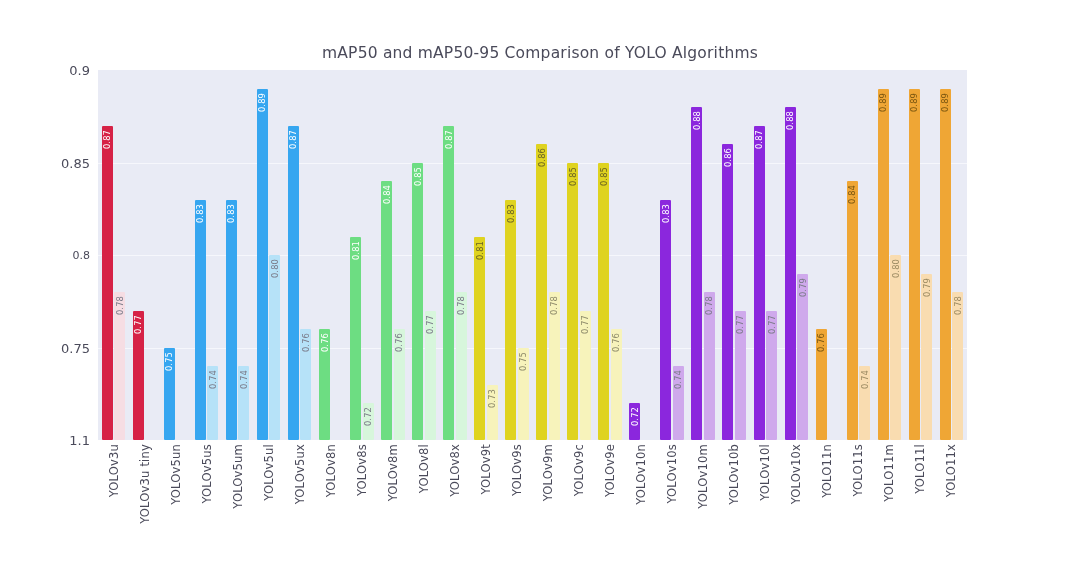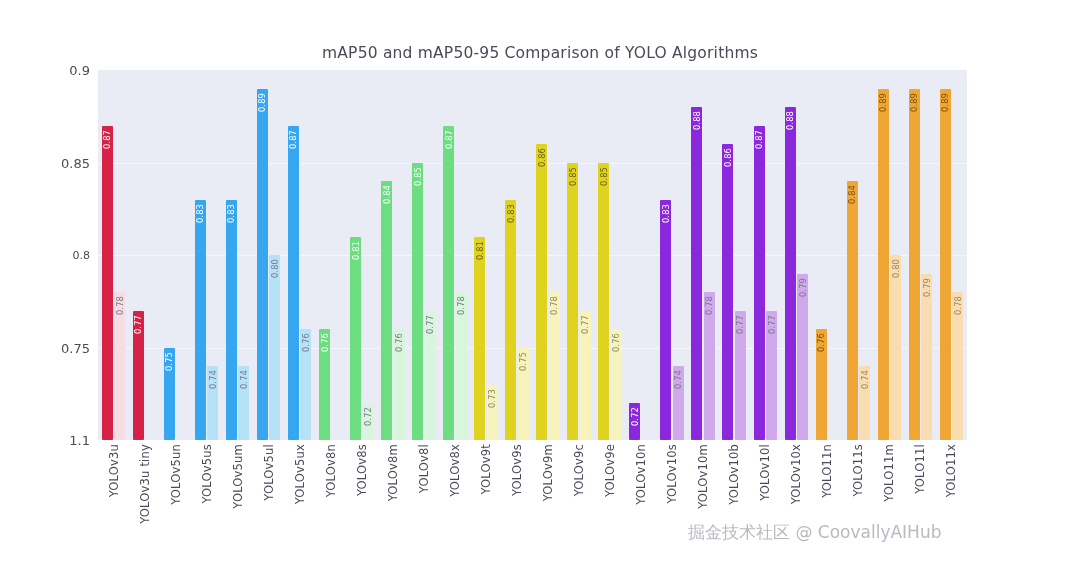--- a/index.html
+++ b/index.html
@@ -292,14 +292,13 @@
       <div class="x-tick" style="left: 765.268px;">YOLOv10l</div>
       <div class="x-tick" style="left: 796.304px;">YOLOv10x</div>
       <div class="x-tick" style="left: 827.339px;">YOLO11n</div>
       <div class="x-tick" style="left: 858.375px;">YOLO11s</div>
       <div class="x-tick" style="left: 889.411px;">YOLO11m</div>
       <div class="x-tick" style="left: 920.446px;">YOLO11l</div>
       <div class="x-tick" style="left: 951.482px;">YOLO11x</div>
     </div>
 
 
-  <div class="watermark">掘金技术社区 @ CoovallyAIHub</div>
 </div>
 
 </body></html>

